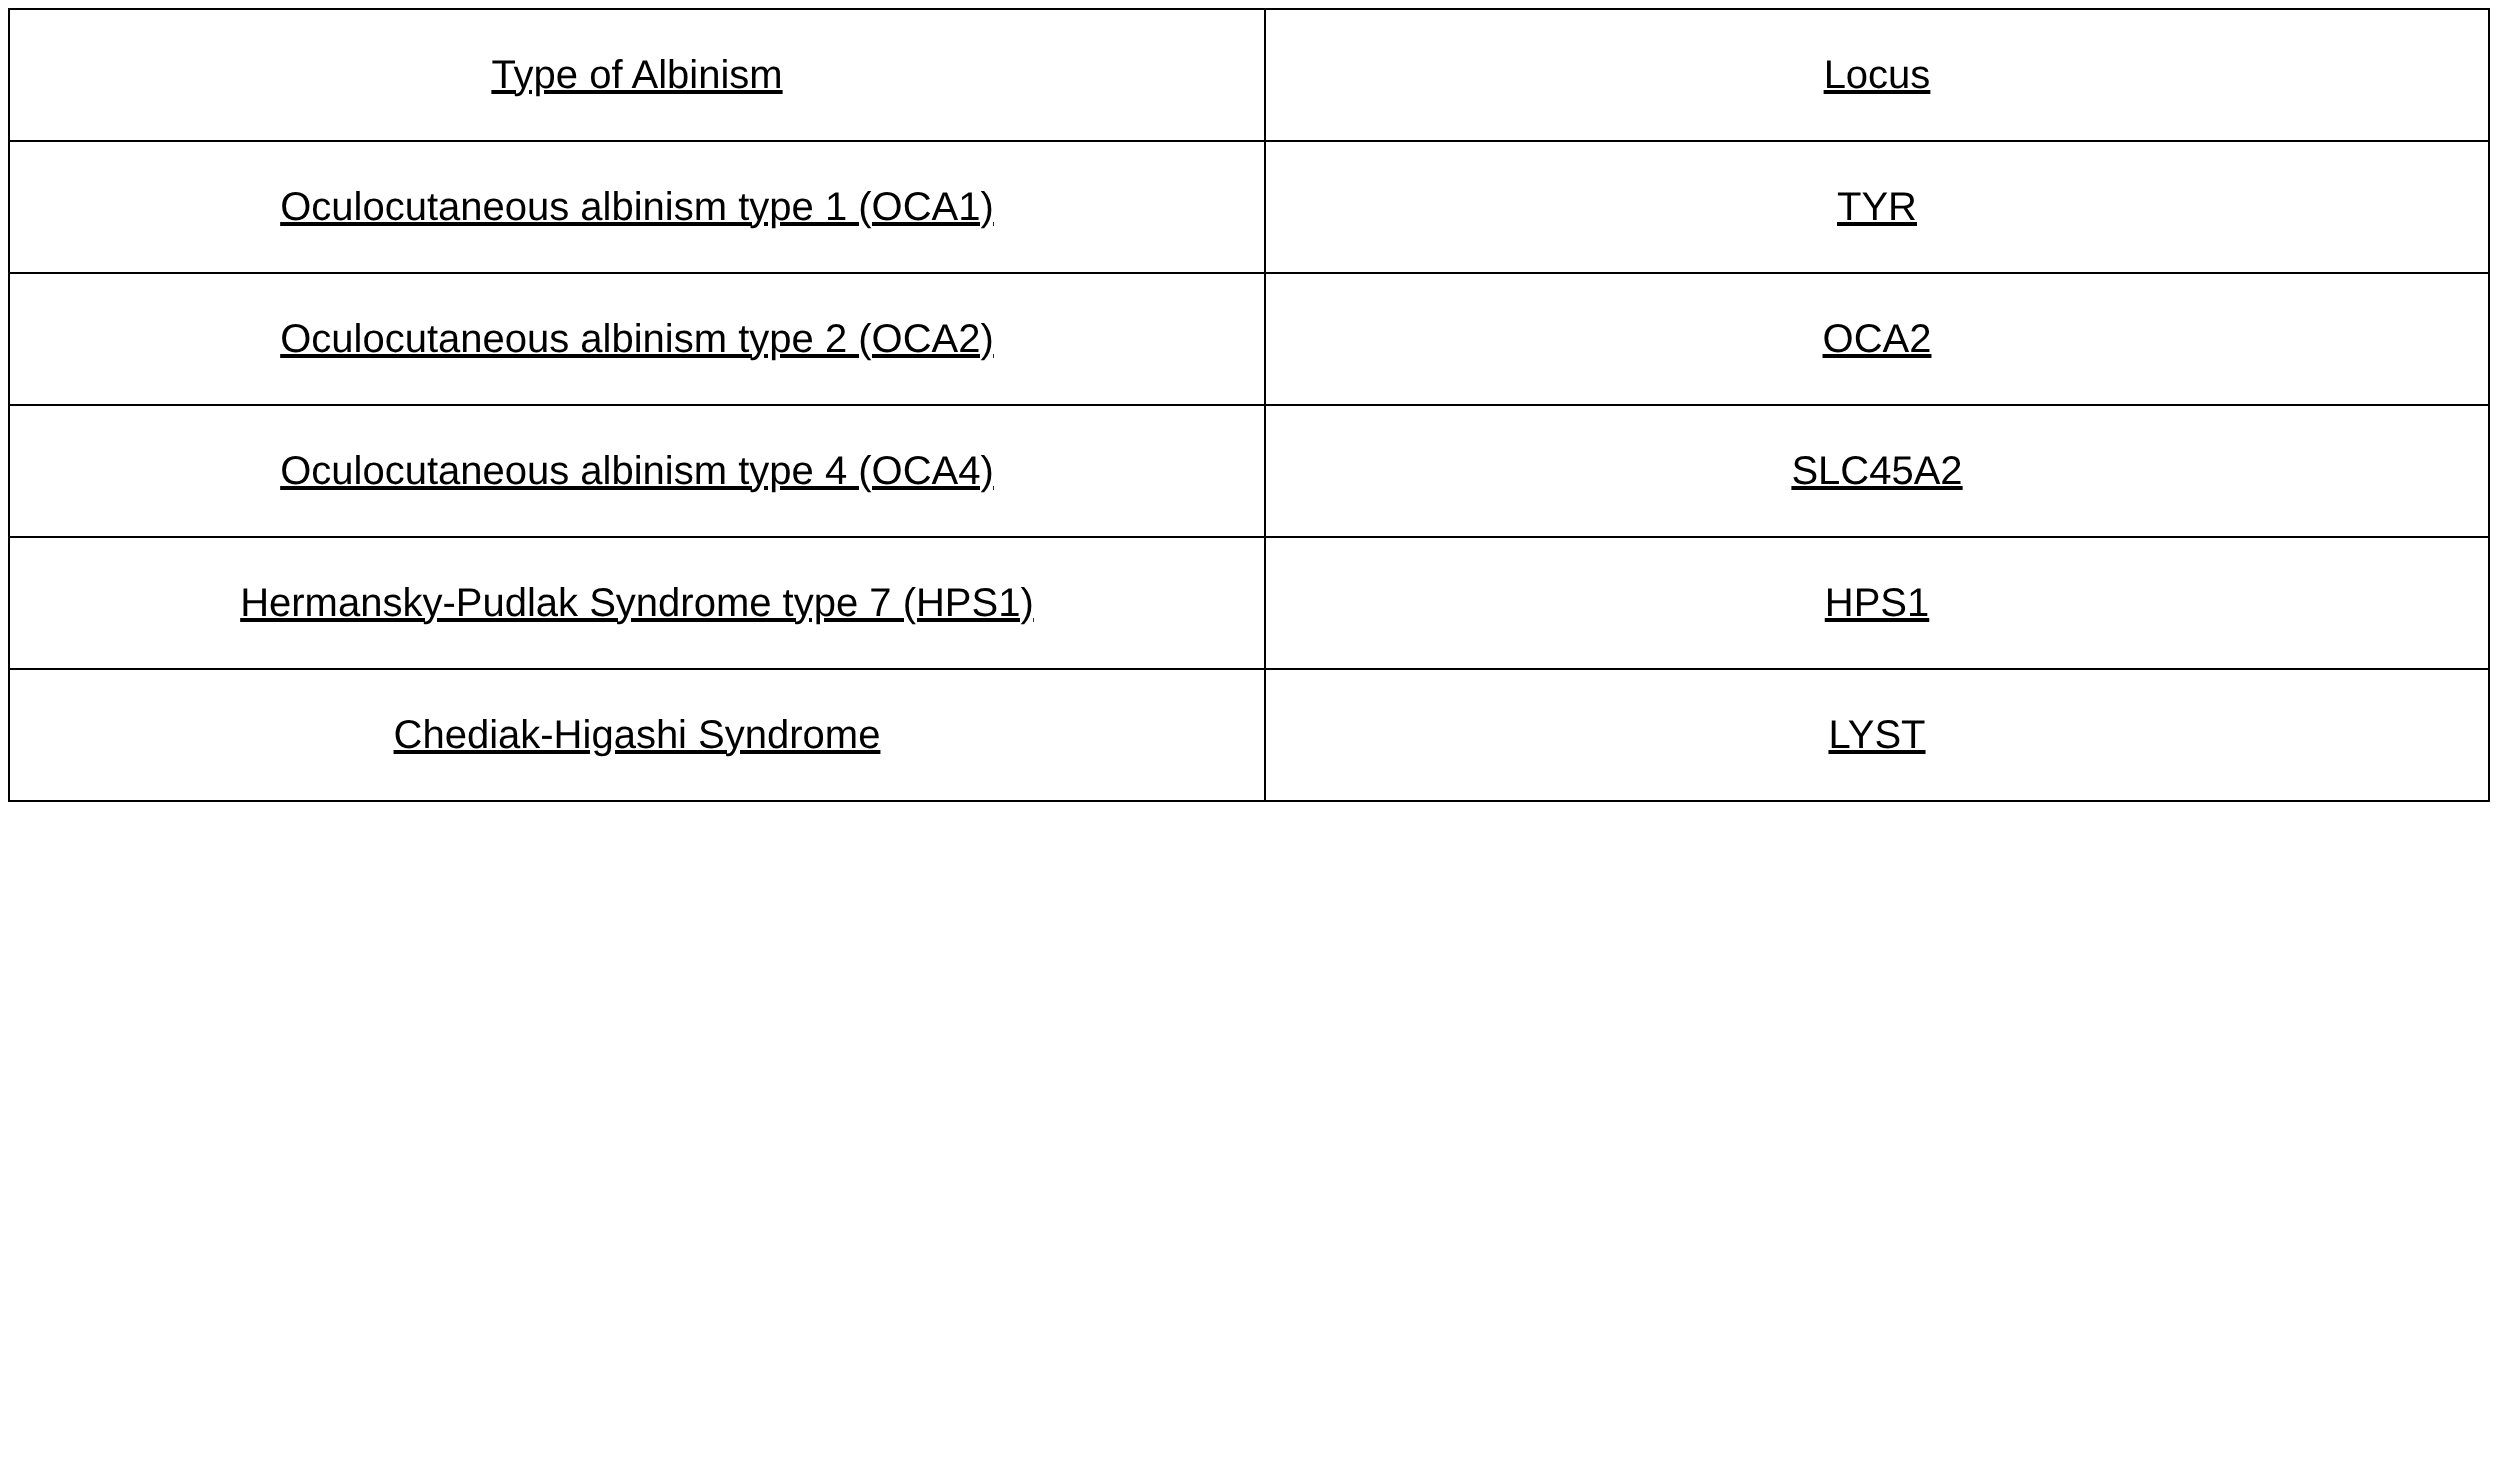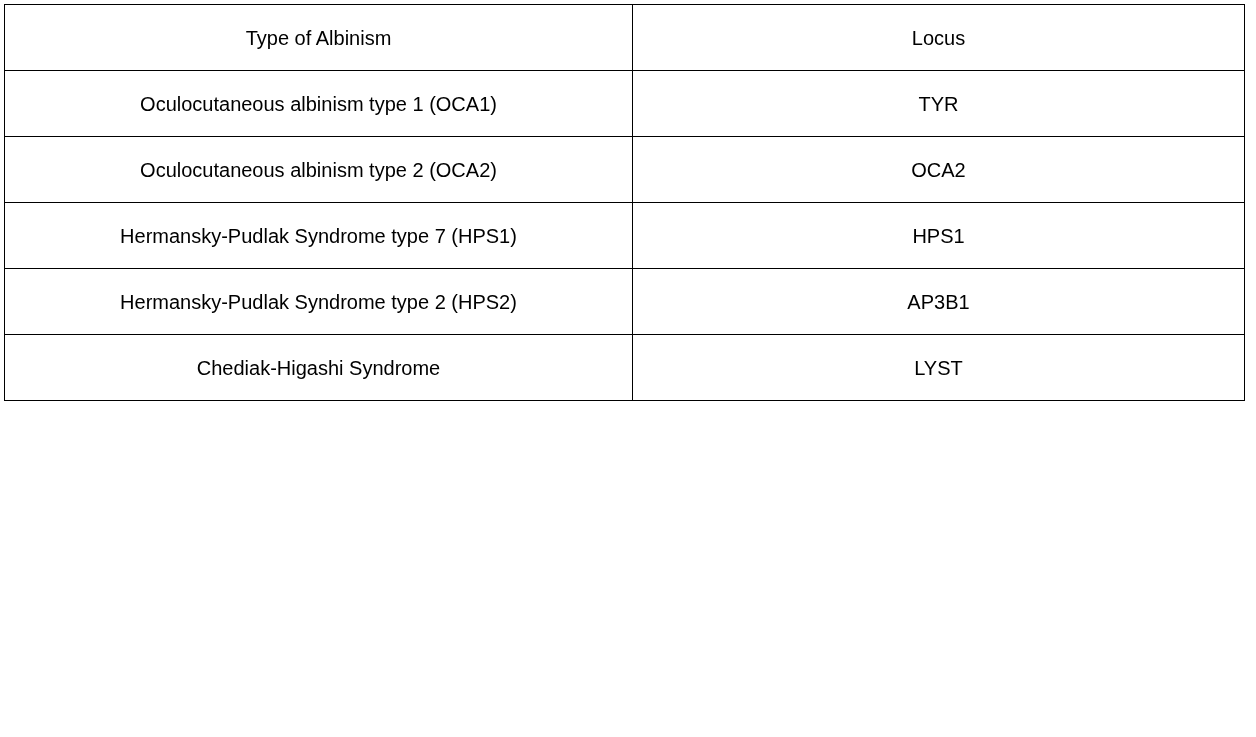--- a/index.html
+++ b/index.html
@@ -32,20 +32,21 @@
     border: 1.5px solid #000000;
     text-align: center;
     vertical-align: middle;
     font-weight: normal;
     font-size: 20px;
     line-height: 24px;
     height: 66px;
     padding: 0 6px;
     box-sizing: border-box;
     white-space: nowrap;
+    text-decoration: underline;
   }
   table.albinism-table thead th {
     height: 66px;
   }
 </style>
 </head>
 <body>
 
 <div class="page">
   <table class="albinism-table">
@@ -62,26 +63,26 @@
     <tbody>
       <tr>
         <td>Oculocutaneous albinism type 1 (OCA1)</td>
         <td>TYR</td>
       </tr>
       <tr>
         <td>Oculocutaneous albinism type 2 (OCA2)</td>
         <td>OCA2</td>
       </tr>
       <tr>
+        <td>Oculocutaneous albinism type 4 (OCA4)</td>
+        <td>SLC45A2</td>
+      </tr>
+      <tr>
         <td>Hermansky-Pudlak Syndrome type 7 (HPS1)</td>
         <td>HPS1</td>
-      </tr>
-      <tr>
-        <td>Hermansky-Pudlak Syndrome type 2 (HPS2)</td>
-        <td>AP3B1</td>
       </tr>
       <tr>
         <td>Chediak-Higashi Syndrome</td>
         <td>LYST</td>
       </tr>
     </tbody>
   </table>
 </div>
 
 </body></html>

